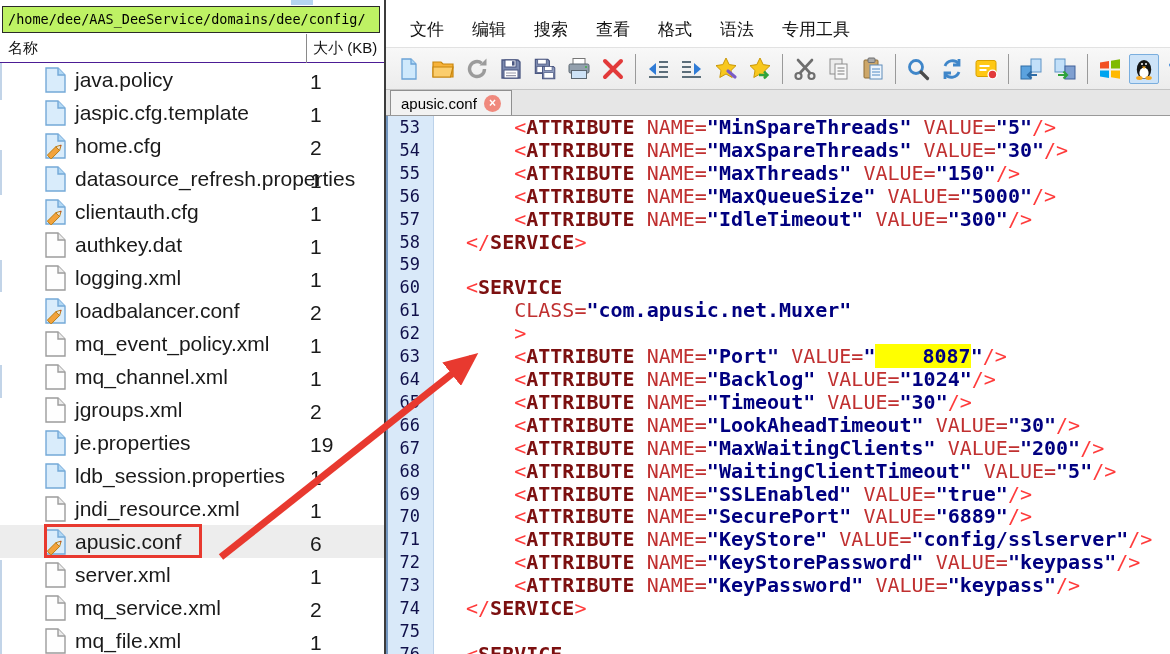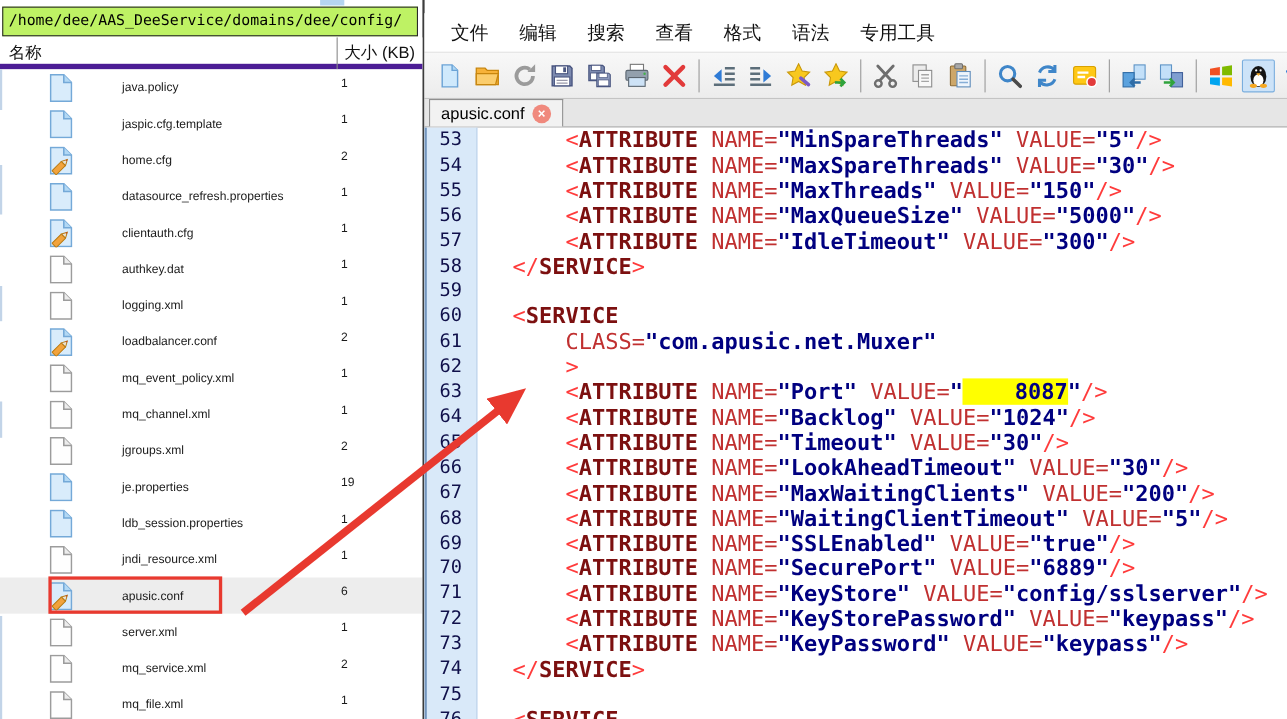--- a/index.html
+++ b/index.html
@@ -10,27 +10,27 @@
   
   .file-panel { position:absolute; left:0; top:0; width:386px; height:654px;
                 background:#fff; border-right:2px solid #3c3c3c; }
   .top-fragment { position:absolute; left:291px; top:0; width:22px; height:5px;
                   background:#b5d5f0; }
   .path-bar { position:absolute; left:2px; top:6px; width:378px; height:27px;
               border:1px solid #2a2a2a; background:#bef264;
               font-family:"DejaVu Sans Mono", monospace; font-size:13.5px;
               line-height:25px; padding:0 5px; white-space:nowrap; overflow:hidden; color:#000; }
   .list-header { position:absolute; left:0; top:34px; width:384px; height:29px;
-                 border-bottom:5px solid #4c1d95; background:#fff; font-size:15px; color:#111; }
+                 border-bottom:1px solid #4c1d95; background:#fff; font-size:15px; color:#111; }
   .col-name { position:absolute; left:8px; top:5px; }
   .col-sep  { position:absolute; left:306px; top:0; width:1px; height:29px; background:#8a8a8a; }
   .col-size { position:absolute; left:313px; top:5px; }
   .file-list { position:absolute; left:0; top:63px; width:384px; height:591px; overflow:hidden; }
   .file-row { position:relative; height:33px; display:flex; align-items:center;
-              padding-left:45px; font-size:11px; color:#1a1a1a; background:#fff;gap:36px; }
+              padding-left:45px; font-size:21px; color:#1a1a1a; background:#fff; }
   .file-row.selected { background:var(--sel-bg,#ededed); }
   .file-icon { width:21px; height:26px; margin-right:9px; flex:0 0 21px; }
   .file-icon svg { width:21px; height:26px; display:block; }
   .file-size { position:absolute; left:310px; top:7px; }
   .tree-frag { position:absolute; left:0; width:2px; background:#c2d4e8; }
 
   
   .anno-box { position:absolute; left:44px; top:524px; width:158px; height:34px;
               border:3px solid var(--anno-red,#e8392f); z-index:30; }
 

